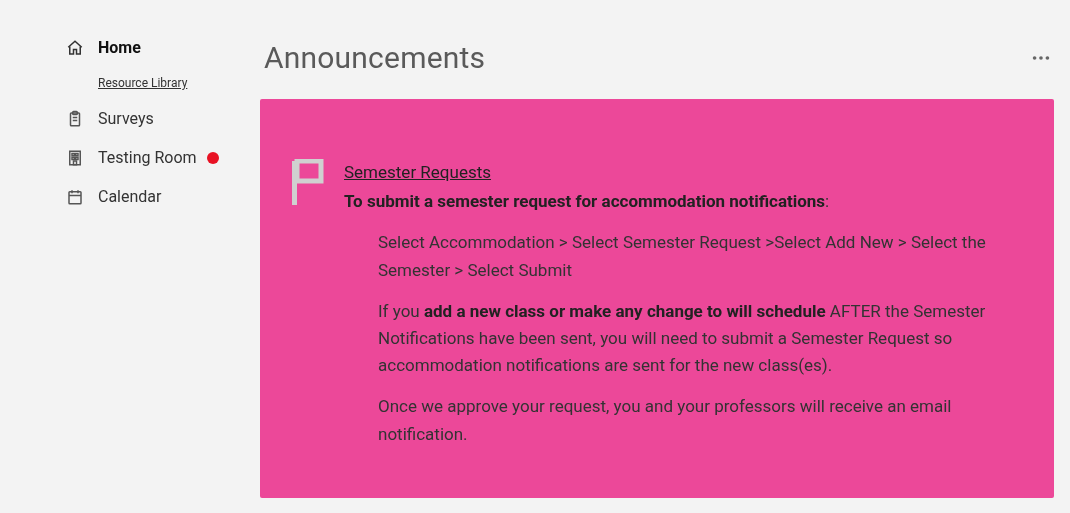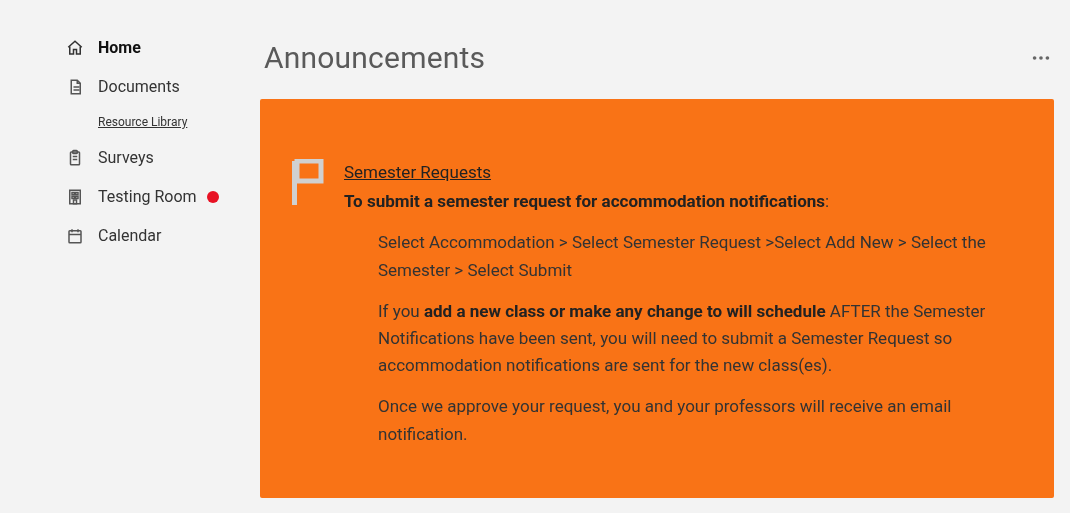--- a/index.html
+++ b/index.html
@@ -63,21 +63,21 @@
   }
   .page-title {
     font-size: 30px;
     font-weight: 400;
     color: #5a5a5a;
     letter-spacing: 0.2px;
   }
   .header-right { display: flex; align-items: center; gap: 18px; color: #555; }
   .ellipsis-icon svg { display:block; }
   .card {
-    background: #f97316;
+    background: #ec4899;
     border-radius: 2px;
     margin-right: 16px;
     padding: 60px 40px 50px 26px;
     box-shadow: 0 0 0 rgba(0,0,0,0);
     min-height: 380px;
   }
   .ann { display: flex; }
   .flag-col { width: 58px; flex-shrink:0; }
   .flag-col svg { display:block; }
   .ann-body { flex:1; font-size: 17px; color:#333; line-height: 1.6; }
@@ -97,31 +97,20 @@
         <span class="nav-icon">
           <svg width="18" height="18" viewBox="0 0 24 24" fill="none" stroke="#333" stroke-width="2">
               <path d="M3 11l9-8 9 8"></path>
               <path d="M5 10v10h5v-6h4v6h5V10"></path>
             </svg>
         </span>
         <span>Home</span>
       </li>
 
 
-      <li class="nav-item">
-        <span class="nav-icon">
-          <svg width="18" height="18" viewBox="0 0 24 24" fill="none" stroke="#555" stroke-width="2">
-              <path d="M7 3h8l4 4v14H7z"></path>
-              <path d="M15 3v4h4"></path>
-              <line x1="10" y1="12" x2="18" y2="12"></line>
-              <line x1="10" y1="16" x2="18" y2="16"></line>
-            </svg>
-        </span>
-        <span>Documents</span>
-      </li>
 
       <li class="nav-sub">
         <span>Resource Library</span>
       </li>
 
       <li class="nav-item">
         <span class="nav-icon">
           <svg width="18" height="18" viewBox="0 0 24 24" fill="none" stroke="#555" stroke-width="2">
               <rect x="6" y="4" width="12" height="17" rx="1"></rect>
               <rect x="9" y="2" width="6" height="4" rx="1"></rect>

